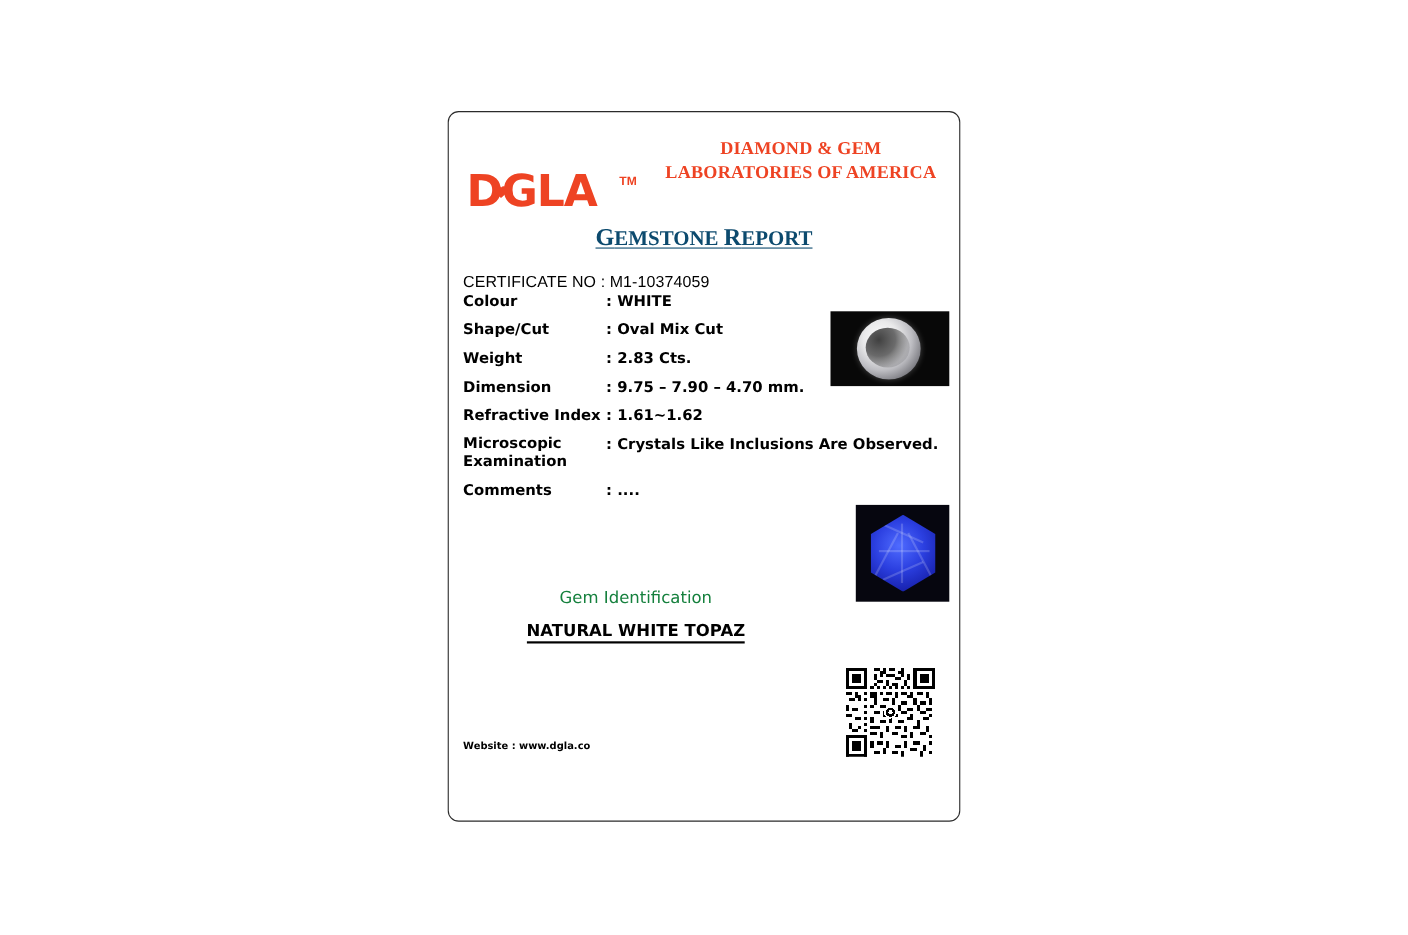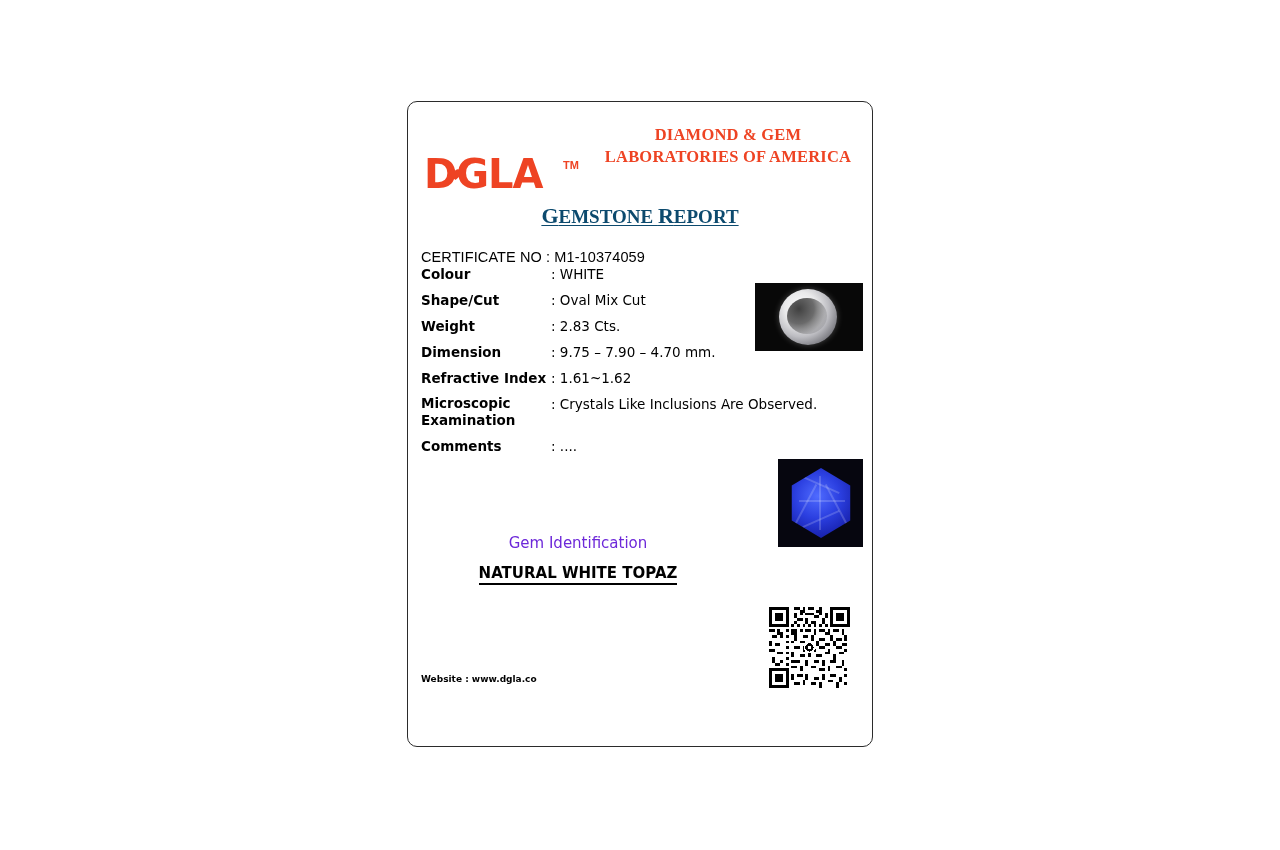--- a/index.html
+++ b/index.html
@@ -131,39 +131,39 @@
     flex: 0 0 130px;
     font-family: "DejaVu Sans", sans-serif;
     font-weight: bold;
     font-size: 13.5px;
     color: #000;
     line-height: 18px;
   }
 
   .row .value {
     font-family: "DejaVu Sans", sans-serif;
-    font-weight: normal;
+    font-weight: bold;
     font-size: 13.5px;
     color: #000;
     line-height: 18px;
     white-space: pre;
   }
 
   .row.micro .label { line-height: 17px; }
 
   
   .gem-id-label {
     position: absolute;
     left: 0;
     top: 432px;
     width: 340px;
     text-align: center;
     font-family: "DejaVu Sans", sans-serif;
     font-size: 15px;
-    color: #6d28d9;
+    color: #15803d;
   }
 
   .gem-id-value {
     position: absolute;
     left: 0;
     top: 462px;
     width: 340px;
     text-align: center;
     font-family: "DejaVu Sans", sans-serif;
     font-weight: bold;

